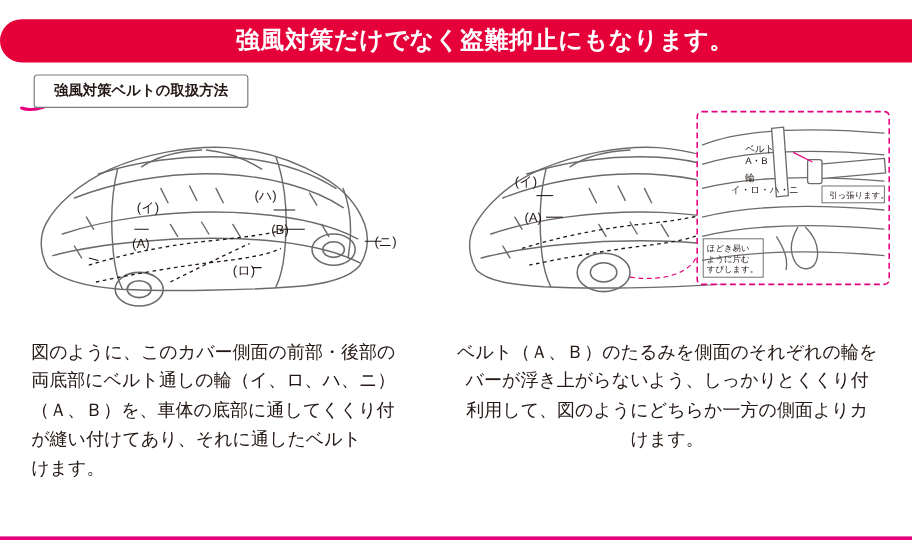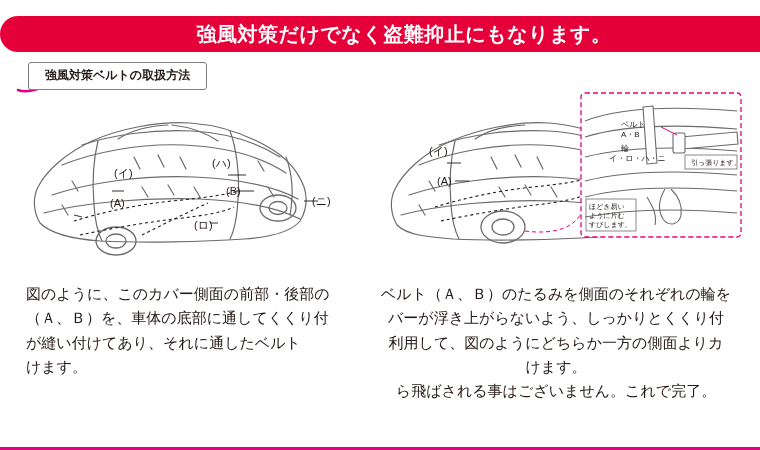--- a/index.html
+++ b/index.html
@@ -262,26 +262,26 @@
       <text x="204" y="142" font-size="7">すびします。</text>
     </g>
     <g fill="none" stroke="#231815" stroke-width="0.8">
       <rect x="201" y="114" width="50" height="32" fill="none" stroke="#6b6b6b" stroke-width="0.8"></rect>
       <rect x="300" y="70" width="52" height="14" fill="none" stroke="#6b6b6b" stroke-width="0.8"></rect>
     </g>
   </svg>
 
   <div class="col" id="col-left">
     <p>図のように、このカバー側面の前部・後部の</p>
+    <p>両底部にベルト通しの輪（イ、ロ、ハ、ニ）</p>
     <p>（Ａ、Ｂ）を、車体の底部に通してくくり付</p>
     <p>が縫い付けてあり、それに通したベルト</p>
     <p>けます。</p>
   </div>
 
   <div class="col" id="col-right">
     <p>ベルト（Ａ、Ｂ）のたるみを側面のそれぞれの輪を</p>
     <p>バーが浮き上がらないよう、しっかりとくくり付</p>
     <p>利用して、図のようにどちらか一方の側面よりカ</p>
     <p>けます。</p>
-    <p>ら飛ばされる事はございません。これで完了。</p>
   </div>
 
 </div>
 
 </body></html>

